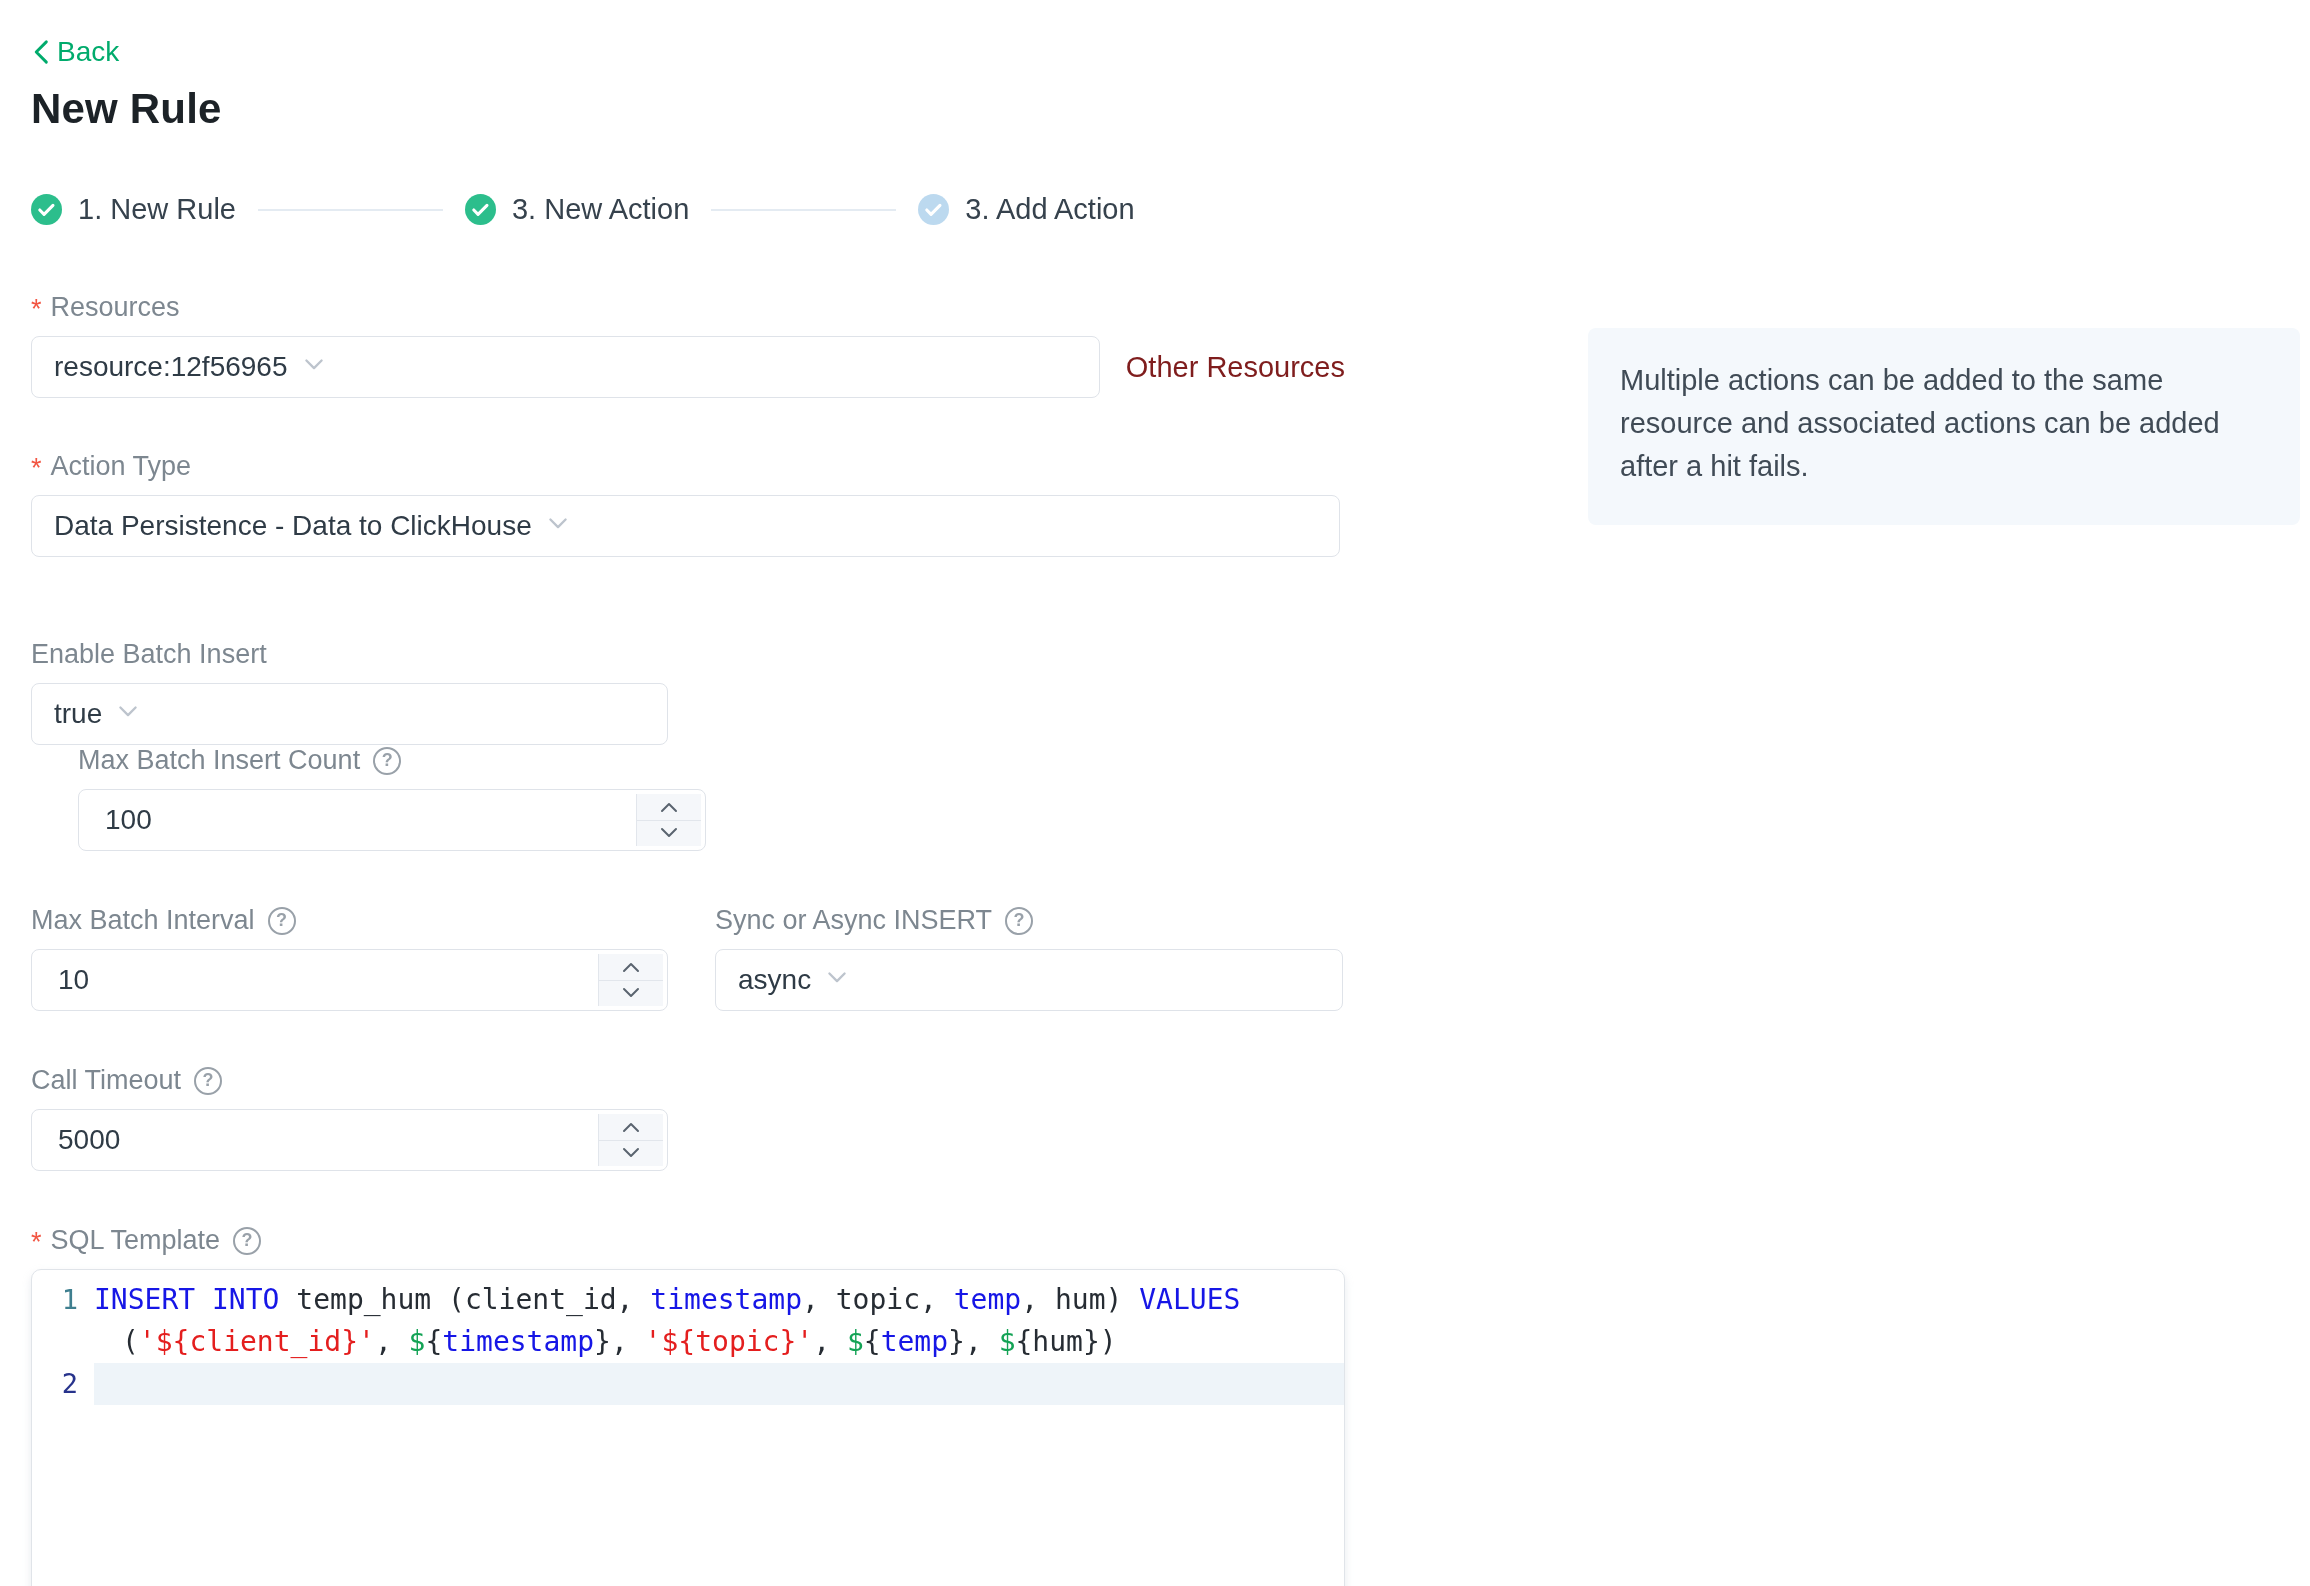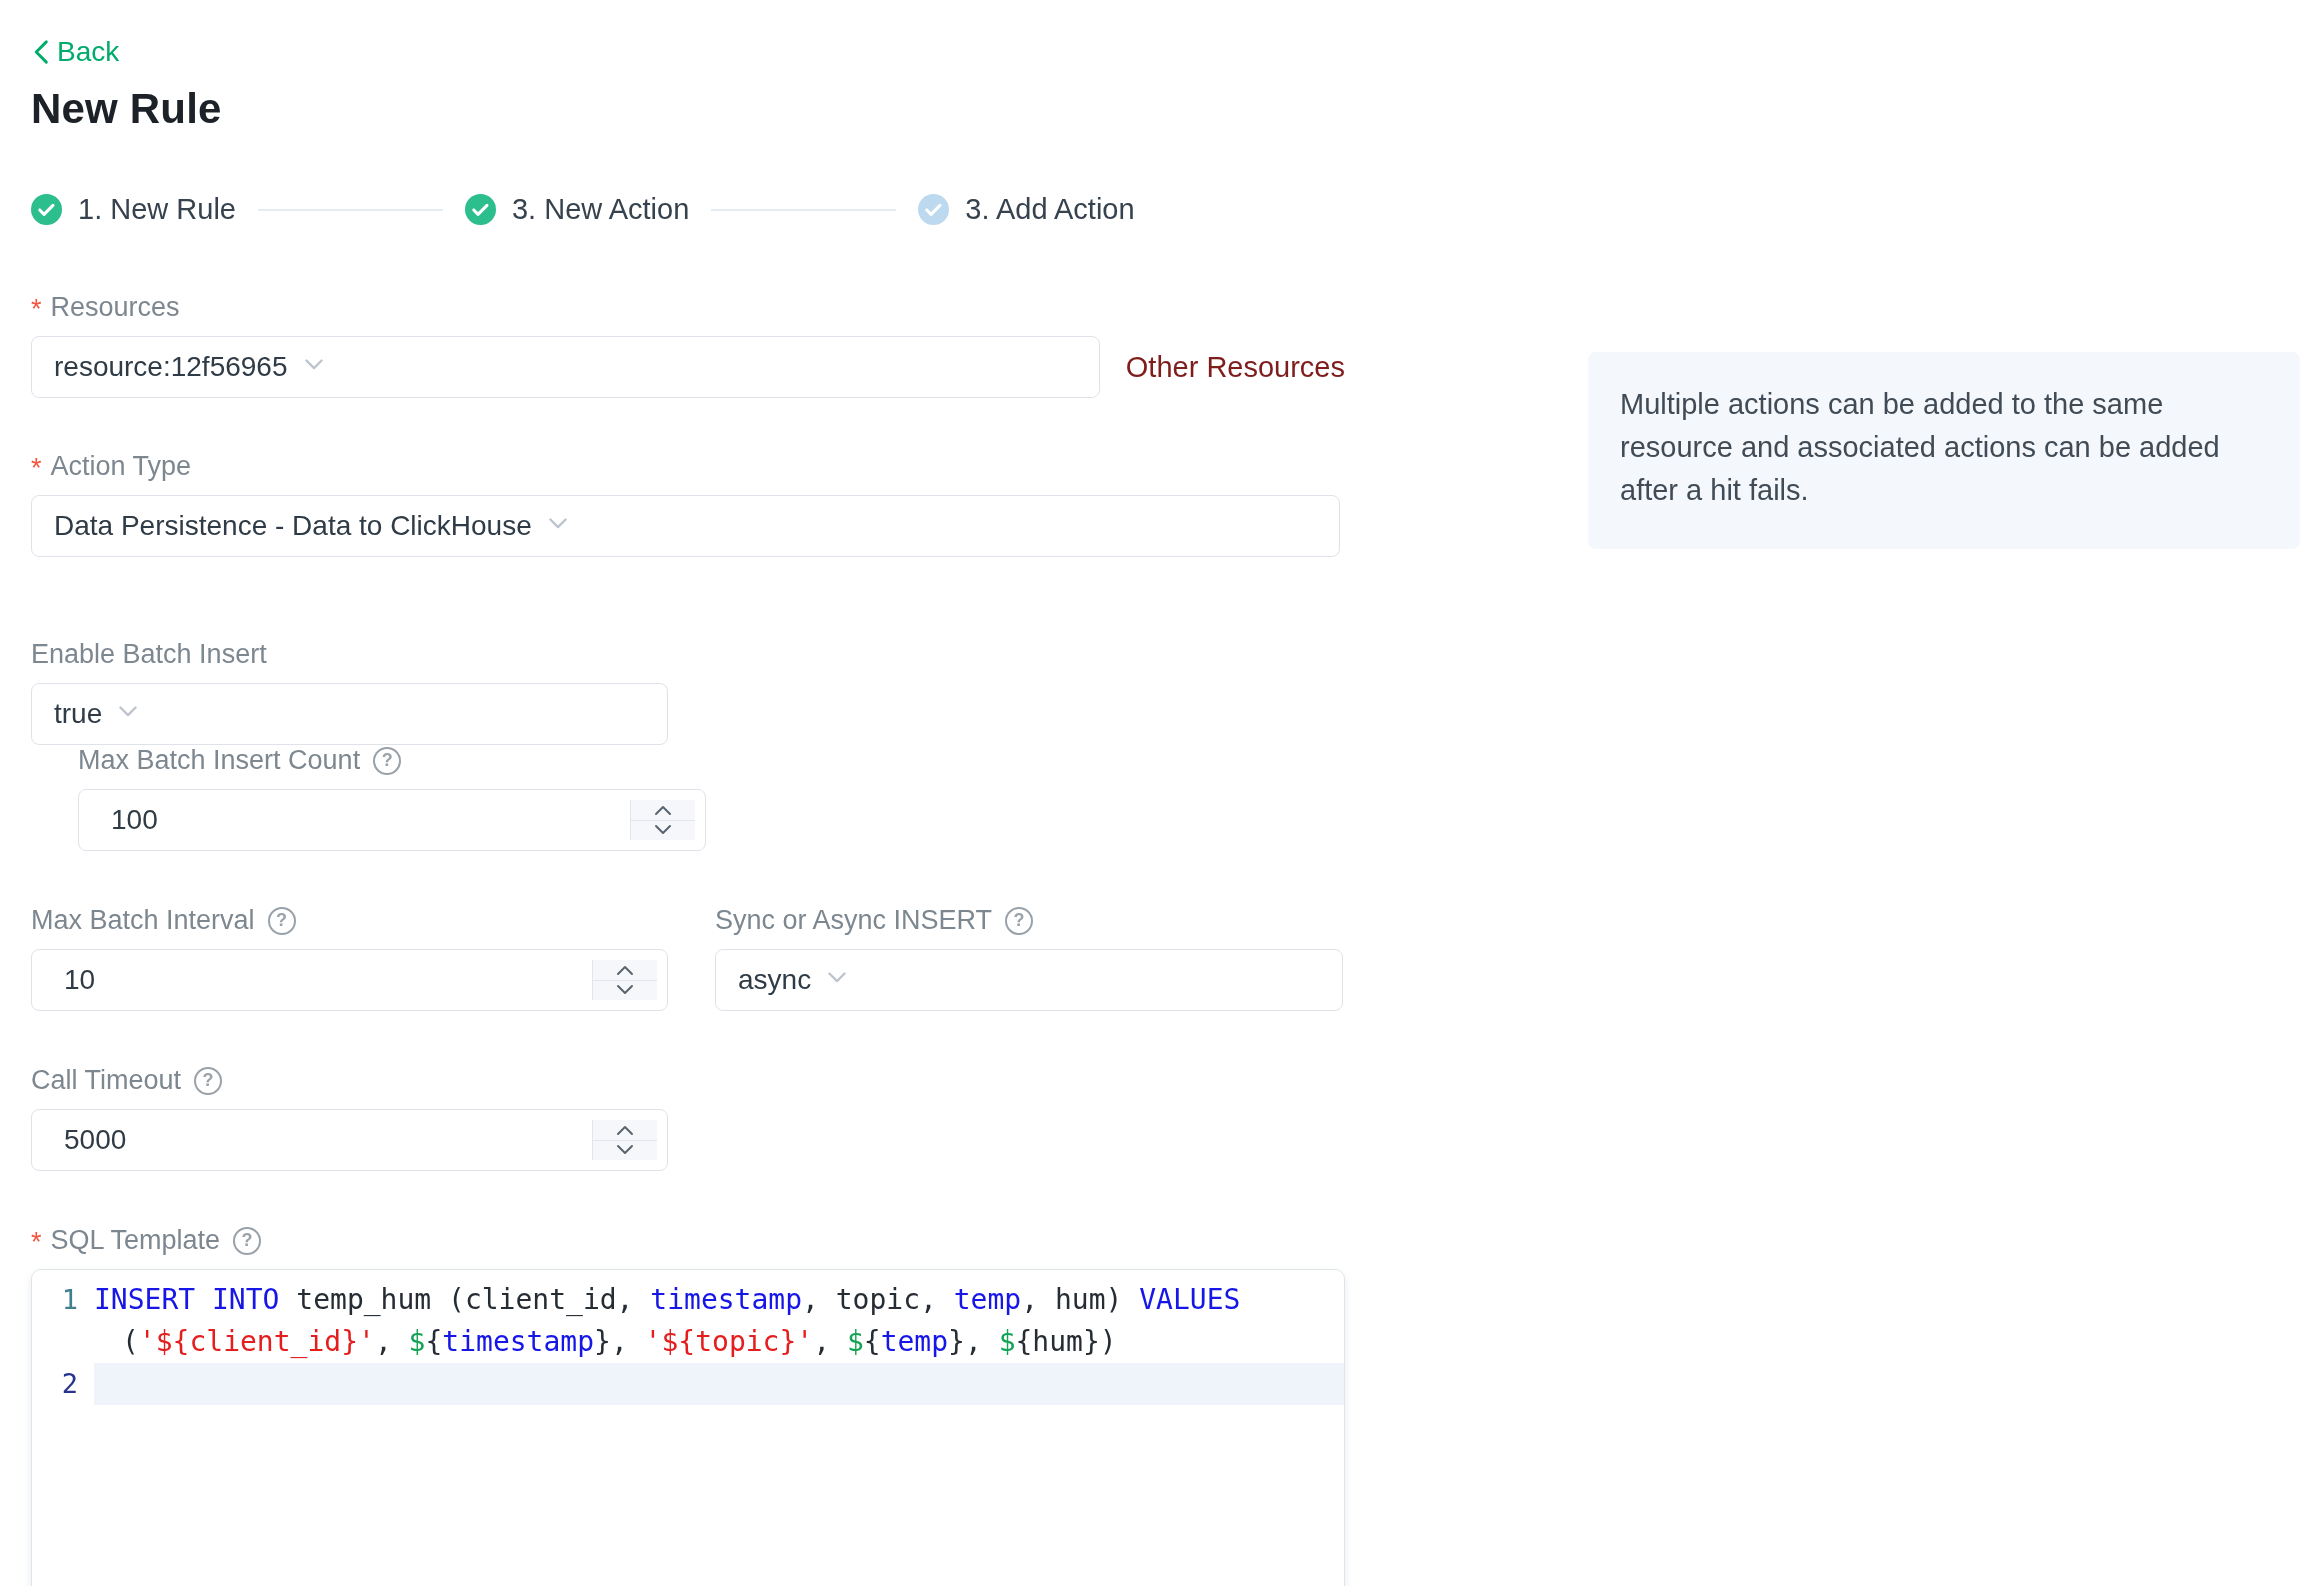--- a/index.html
+++ b/index.html
@@ -44,32 +44,32 @@
 
   .row2 { display: flex; }
   .row2 .cell-l { width: 637px; flex: none; }
   .row2 .cell-r { width: 628px; flex: none; margin-left: 47px; }
 
   .gap-a { margin-top: 53px; }
   .gap-b { margin-top: 82px; flex-direction: column; }
   .gap-c { margin-top: 54px; }
 
   
-  .numbox { padding: 10px; overflow: hidden; }
+  .numbox { padding: 4px; overflow: hidden; }
   .numbox .num-val { flex: 1; padding: 0 22px; }
   .stepper-btns { width: 65px; flex: none; align-self: stretch; display: flex; flex-direction: column; border-left: 1px solid #e2e6ec; background: #f5f7fa; }
   .stepper-btns button { flex: 1; border: none; background: #f5f7fa; cursor: pointer; display: flex; align-items: center; justify-content: center; padding: 0; }
   .stepper-btns button:first-child { border-bottom: 1px solid #e2e6ec; }
 
   
   .res-row { display: flex; align-items: center; }
   .other-link { margin-left: 26px; color: #7f1d1d; font-size: 29px; white-space: nowrap; cursor: pointer; }
 
   
-  .info-card { position: absolute; left: 1588px; top: 352px; width: 712px;
+  .info-card { position: absolute; left: 1588px; top: 328px; width: 712px;
                background: #f4f8fc; border-radius: 8px; padding: 31px 34px 37px 32px;
                font-size: 29px; line-height: 43px; color: #404b56; }
 
   
   .editor { margin-top: 12px; width: 1314px; height: 394px; border: 1px solid #e0e4e9; border-radius: 10px;
             background: #fff; overflow: hidden; font-family: "DejaVu Sans Mono", "Liberation Mono", monospace;
             font-size: 28px; line-height: 42px; box-shadow: 0 4px 8px rgba(175,185,200,.28); padding-top: 9px; cursor: text; }
   .cm-row { display: flex; align-items: flex-start; }
   .cm-gutter { flex: none; width: 46px; padding-left: 18px; text-align: right; font-size: 27px; user-select: none; }
   .ln-1 { color: #3f7f8f; }

